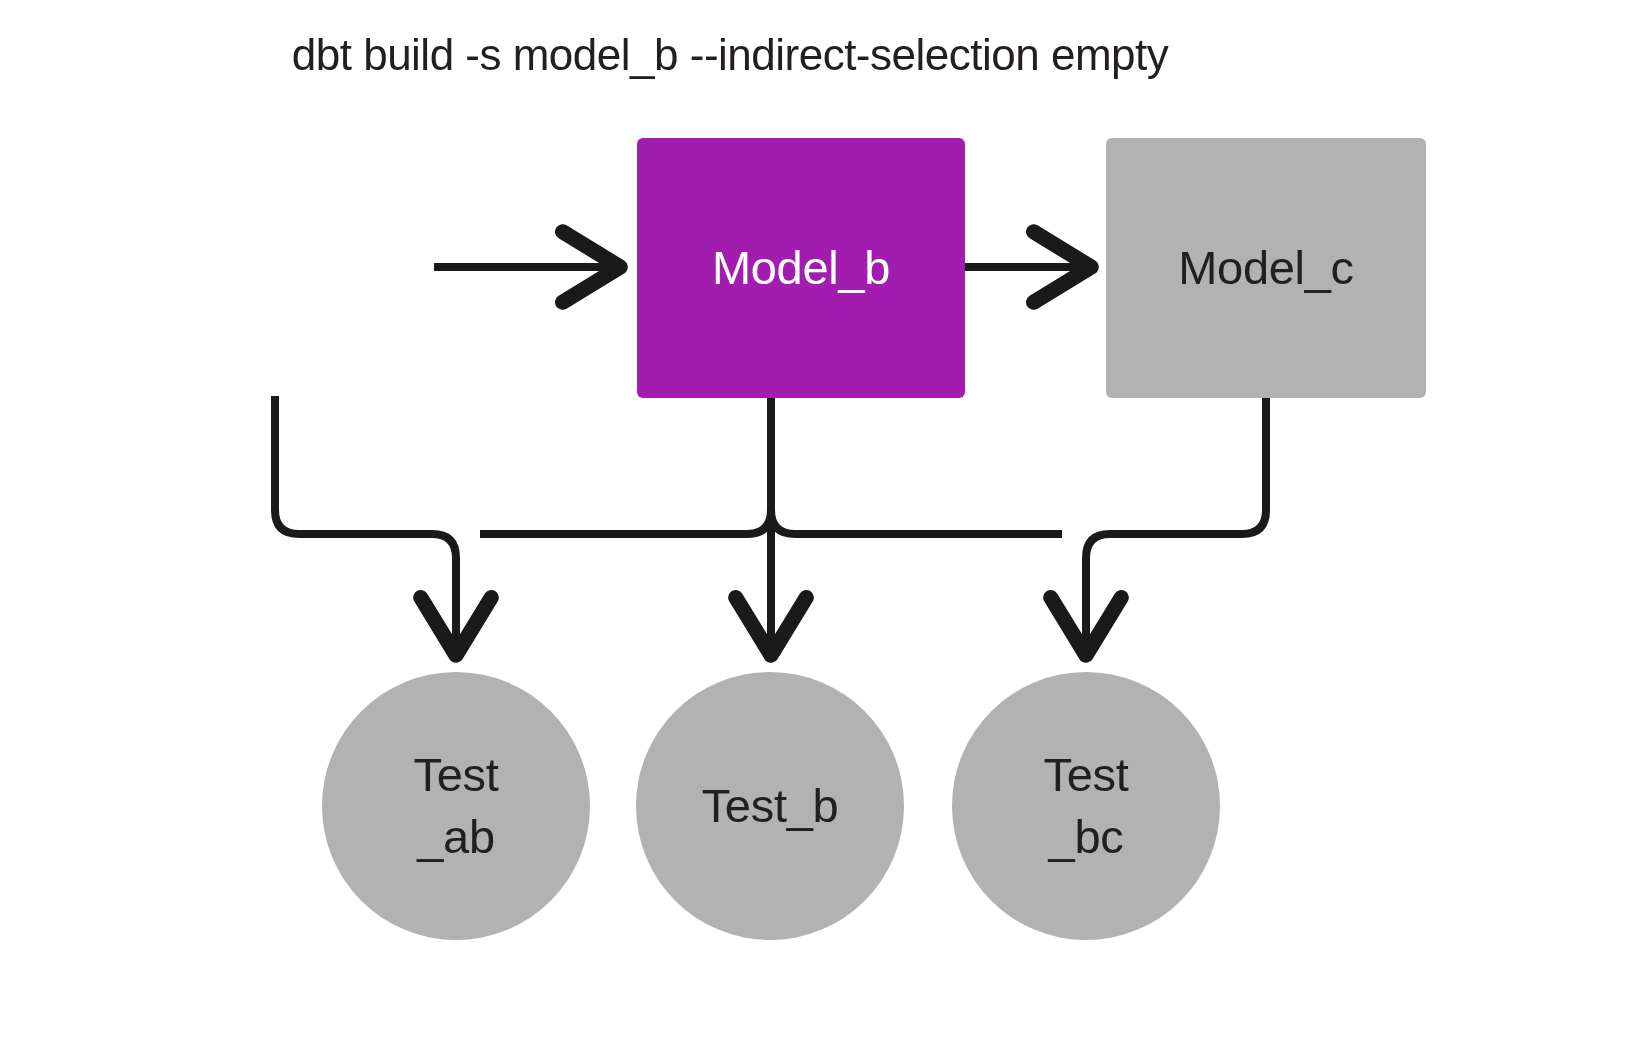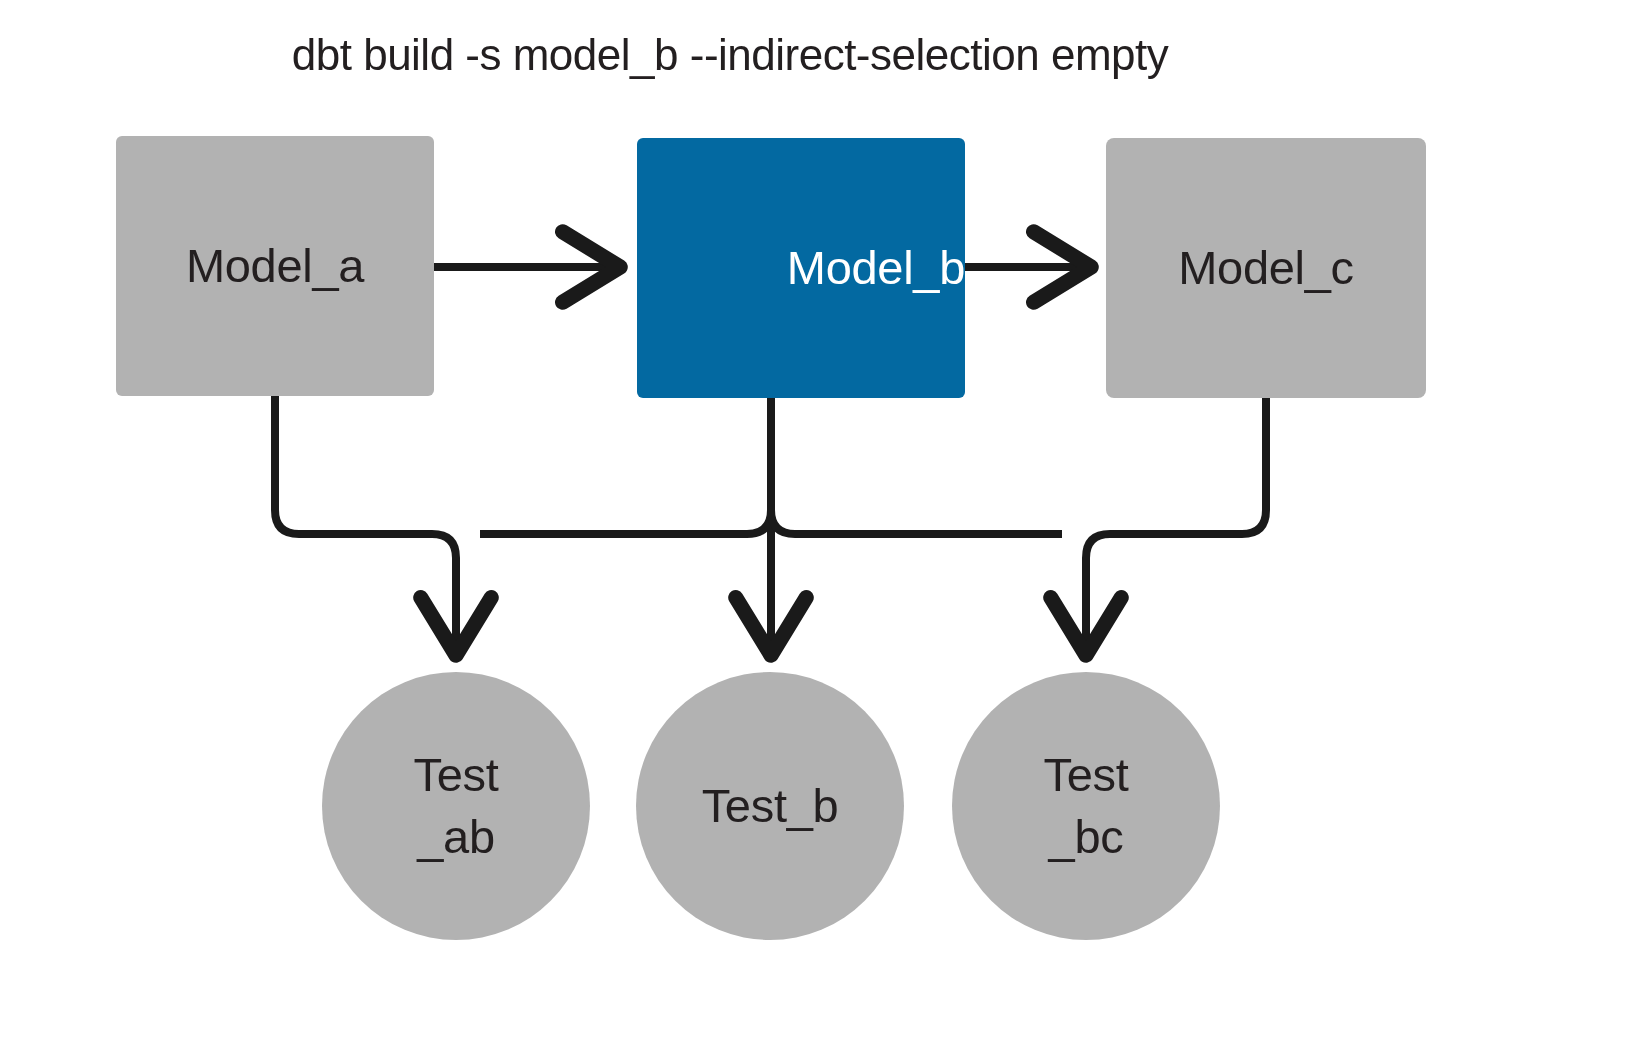--- a/index.html
+++ b/index.html
@@ -63,29 +63,29 @@
     font-size: 47px;
     line-height: 62px;
     text-align: center;
     white-space: pre-line;
     letter-spacing: -0.3px;
   }
 
   
   #model-a { left: 116px;  top: 136px; width: 318px; height: 260px; }
   #model-b { left: 637px;  top: 138px; width: 328px; height: 260px; }
-  #model-c { left: 1106px; top: 138px; width: 320px; height: 260px; border-radius: 8px; }
+  #model-c { left: 1106px; top: 138px; width: 320px; height: 260px; }
 
   
   #test-ab { left: 322px;  top: 672px; width: 268px; height: 268px; }
   #test-b  { left: 636px;  top: 672px; width: 268px; height: 268px; justify-content: center; }
   #test-bc { left: 952px;  top: 672px; width: 268px; height: 268px; }
 
   .fill-gray { background: #b2b2b2; }
-  .fill-blue { background: #0369a1; justify-content: flex-end; }
+  .fill-blue { background: #a21caf; }
   .text-dark  { color: #231f20; }
   .text-light { color: #ffffff; }
 </style>
 </head>
 <body>
 
 <div id="stage">
 
   <div class="title">dbt build -s model_b --indirect-selection empty</div>
 
@@ -107,23 +107,20 @@
       <path d="M 771,398 L 771,510 Q 771,534 747,534 L 480,534"></path>
 
       <path d="M 771,398 L 771,652" marker-end="url(#arrowhead)"></path>
 
       <path d="M 771,398 L 771,510 Q 771,534 795,534 L 1062,534"></path>
 
       <path d="M 1266,398 L 1266,510 Q 1266,534 1242,534 L 1110,534 Q 1086,534 1086,558 L 1086,652" marker-end="url(#arrowhead)"></path>
     </g>
   </svg>
 
-  <div id="model-a" class="node node-box fill-gray">
-    <span class="node-label text-dark">Model_a</span>
-  </div>
 
   <div id="model-b" class="node node-box fill-blue">
     <span class="node-label text-light">Model_b</span>
   </div>
 
   <div id="model-c" class="node node-box fill-gray">
     <span class="node-label text-dark">Model_c</span>
   </div>
 
   <div id="test-ab" class="node node-circle fill-gray">

